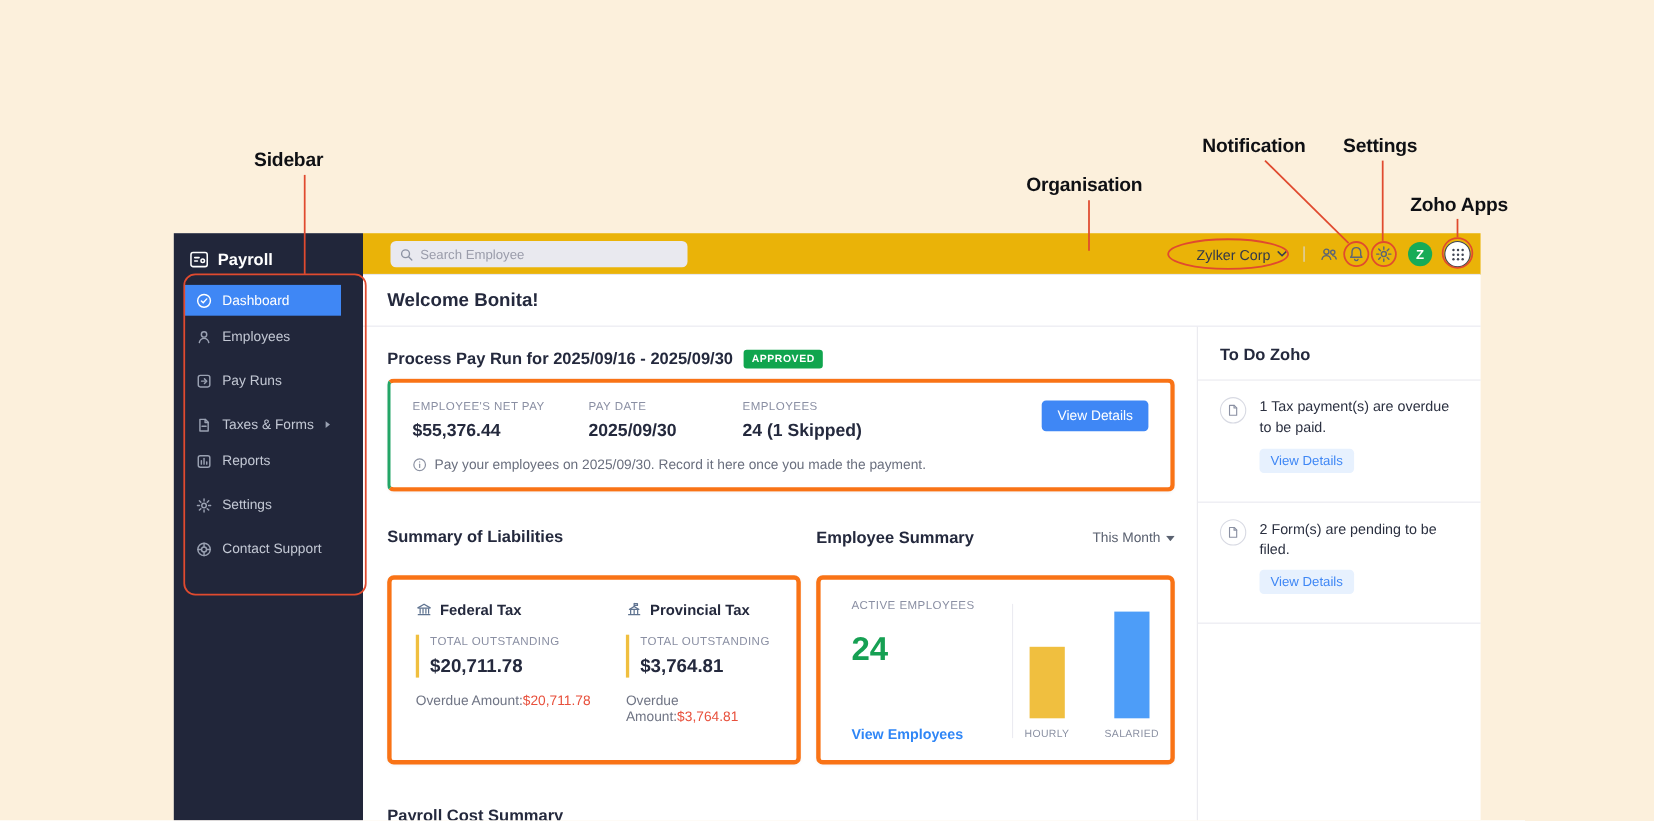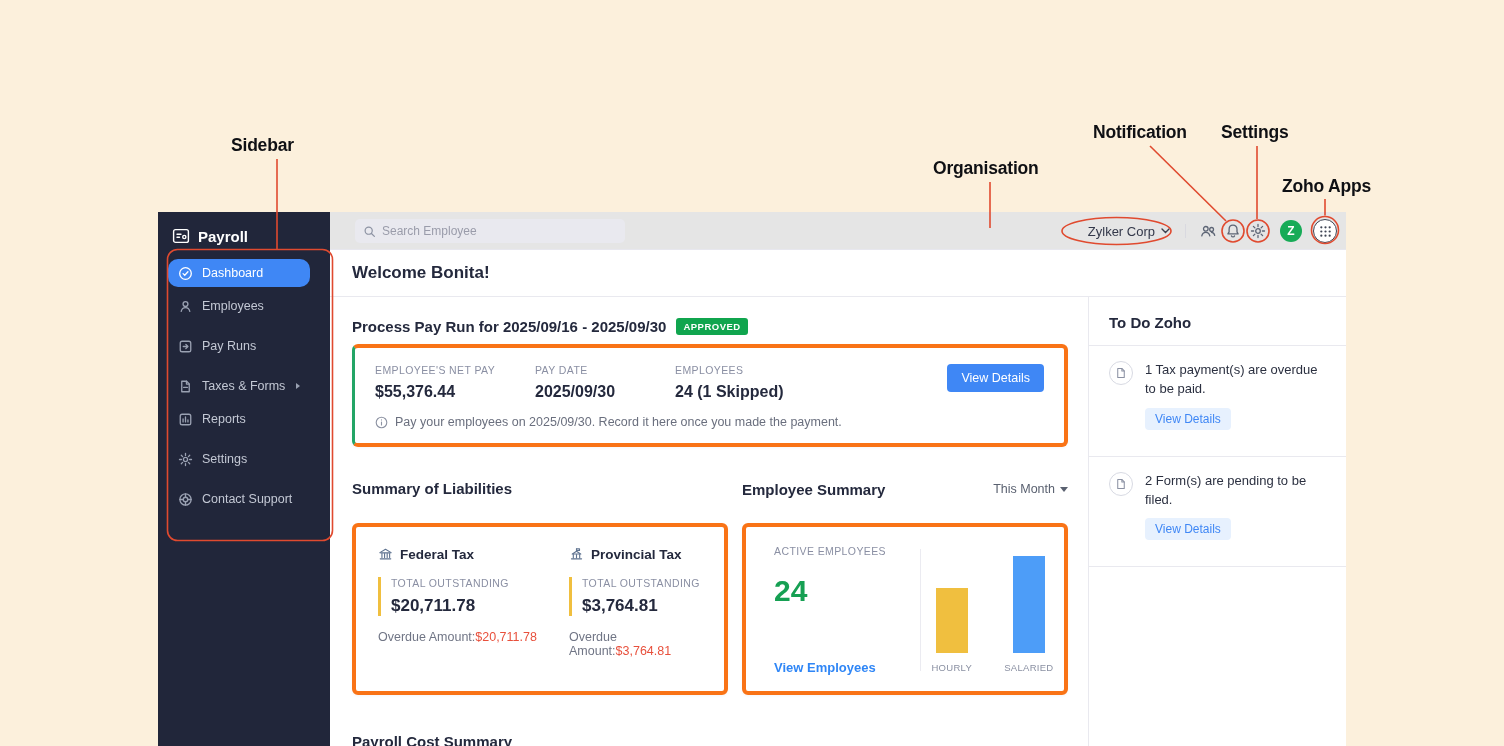--- a/index.html
+++ b/index.html
@@ -7,33 +7,33 @@
   body { font-family: "Liberation Sans", sans-serif; }
   .stage { position:relative; width:1504px; height:746px; background:#fcf0dc; overflow:hidden; }
 
   
   .app { position:absolute; left:158px; top:212px; width:1188px; height:534px; display:flex; background:#fff; }
 
   
   .sidebar { width:172px; background:#21263a; color:#c3c8d4; flex-shrink:0; padding-top:10px; }
   .brand { display:flex; align-items:center; gap:8px; padding:0 14px; height:28px; color:#fff; font-size:15px; font-weight:600; }
   .menu { margin-top:9px; }
-  .menu-item { display:flex; align-items:center; gap:9px; height:28px; margin:0 20px 5px 10px; padding:0 10px; border-radius:10px; font-size:12.5px; color:#c3c8d4; cursor:pointer; position:relative; }
+  .menu-item { display:flex; align-items:center; gap:9px; height:28px; margin:0 20px 5px 10px; padding:0 10px; border-radius:0; font-size:12.5px; color:#c3c8d4; cursor:pointer; position:relative; }
   .menu-item.grp { margin-top:12px; }
   .menu-item.active { background:#3f87f5; color:#fff; }
   .menu-item svg { flex-shrink:0; }
   .mi-icon { color:#9aa1b2; display:flex; }
   .menu-item.active .mi-icon { color:#fff; }
   .submenu-caret { position:absolute; right:10px; top:11px; width:0; height:0; border-left:4px solid #9aa1b2; border-top:3.5px solid transparent; border-bottom:3.5px solid transparent; }
 
   
   .app-right { flex:1; display:flex; flex-direction:column; min-width:0; }
 
   
-  .topbar { height:38px; background:#e5e5e5; border-bottom:1px solid #e7e7ee; position:relative; flex-shrink:0; }
+  .topbar { height:38px; background:#eab308; border-bottom:1px solid #e7e7ee; position:relative; flex-shrink:0; }
   .search { position:absolute; left:25px; top:7px; width:270px; height:24px; background:#e9e9ef; border-radius:5px; display:flex; align-items:center; padding:0 8px; gap:6px; }
   .search input { border:none; background:transparent; outline:none; font-size:12px; color:#43485a; width:100%; font-family:"Liberation Sans",sans-serif; }
   .search input::placeholder { color:#9a9caa; }
   .org { position:absolute; right:176px; top:0; height:38px; display:flex; align-items:center; gap:6px; font-size:13px; color:#33384a; cursor:pointer; }
   .tb-sep { position:absolute; left:855px; top:12px; width:1px; height:14px; background:#d9d9e0; }
   .tb-icon { position:absolute; top:11px; width:16px; height:16px; color:#5d6575; cursor:pointer; display:flex; }
   .avatar { position:absolute; left:950px; top:8px; width:22px; height:22px; border-radius:50%; background:#17ab57; color:#fff; font-size:12px; font-weight:700; display:flex; align-items:center; justify-content:center; cursor:pointer; }
   .apps-btn { position:absolute; left:983px; top:7px; width:24px; height:24px; border-radius:50%; border:1.6px solid #3f4554; display:flex; align-items:center; justify-content:center; cursor:pointer; background:#fff; }
 
   

